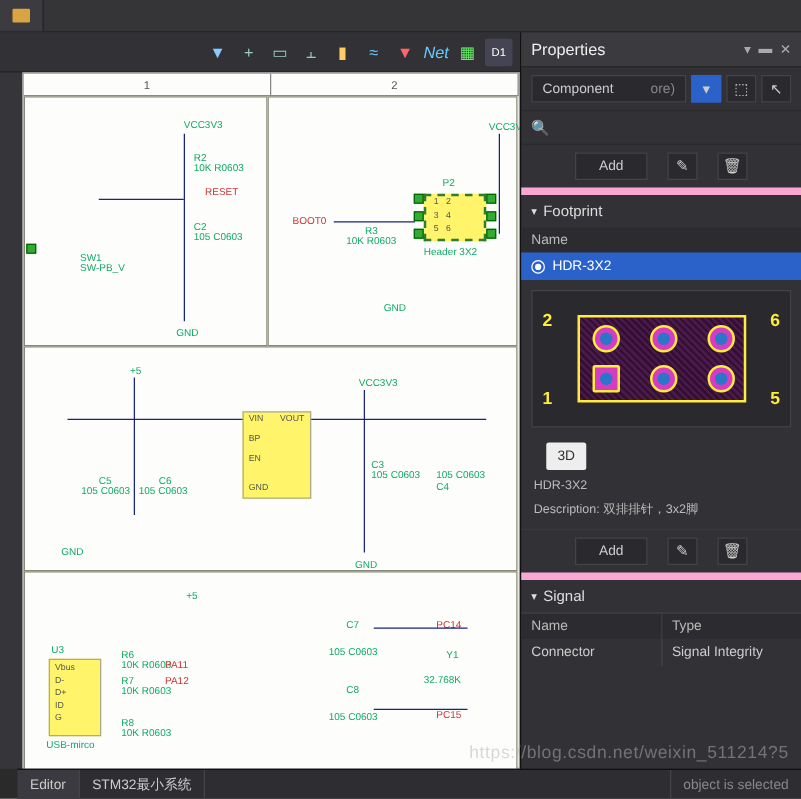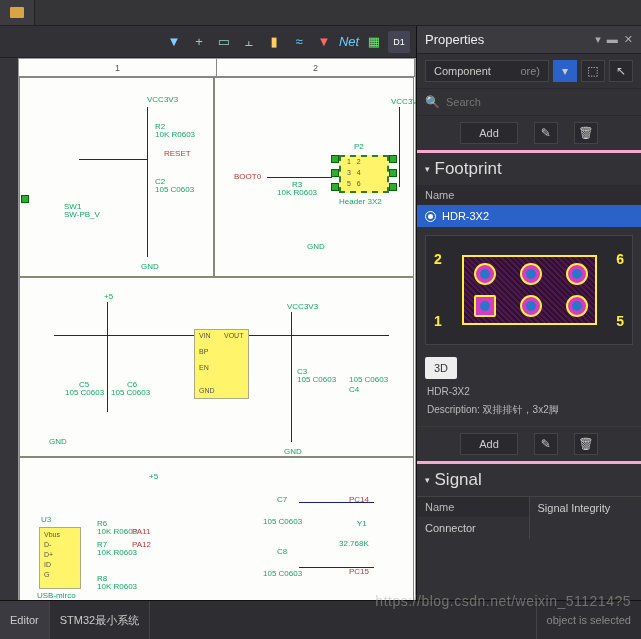--- a/index.html
+++ b/index.html
@@ -27,42 +27,42 @@
 .props-header{display:flex;align-items:center;height:28px;background:#3a3a3f;border-bottom:1px solid #222;padding:0 8px;color:#eee;font-size:13px}
 .props-header .icons{margin-left:auto;display:flex;gap:6px;font-size:11px;color:#aaa}
 .props-row{display:flex;align-items:center;gap:4px;padding:6px 8px;border-bottom:1px solid #2a2a2c}
 .dropdown{flex:1;height:22px;background:#2a2a2e;border:1px solid #444;display:flex;align-items:center;padding:0 8px;font-size:11px;color:#ccc;justify-content:space-between}
 .iconbtn{width:24px;height:22px;background:#2a2a2e;border:1px solid #444;display:flex;align-items:center;justify-content:center;color:#ccc;font-size:12px}
 .iconbtn.active{background:#2a62c9;border-color:#2a62c9}
 .search-row{display:flex;align-items:center;gap:6px;padding:6px 8px;border-bottom:1px solid #2a2a2c}
 .search-row input{flex:1;background:transparent;border:none;outline:none;color:#ccc;font-size:11px}
 .action-row{display:flex;gap:16px;justify-content:center;padding:6px 8px}
 .btn{height:22px;padding:0 18px;background:#2a2a2e;border:1px solid #444;color:#ccc;font-size:11px;display:flex;align-items:center}
-.section-hdr{display:flex;align-items:center;gap:5px;padding:6px 8px;font-size:17px;color:#ddd;border-top:3px solid #f9a8d4}
+.section-hdr{display:flex;align-items:center;gap:5px;padding:6px 8px;font-size:12px;color:#ddd;border-top:6px solid #f9a8d4}
 .section-hdr::before{content:"▸";font-size:9px}
 .section-hdr.open::before{content:"▾"}
 .tbl-hdr{padding:4px 8px;font-size:11px;color:#bbb;background:#2c2c30}
 .tbl-row{display:flex;align-items:center;padding:5px 8px;gap:6px;font-size:11px}
 .tbl-row.sel{background:#2a62c9;color:#fff}
 .radio{width:11px;height:11px;border:1px solid #fff;border-radius:50%;display:inline-flex;align-items:center;justify-content:center}
 .radio::after{content:"";width:5px;height:5px;background:#fff;border-radius:50%}
 .preview{margin:8px;height:110px;background:#2a2a2e;border:1px solid #444;position:relative;display:flex;align-items:center;justify-content:center}
 .fp-body{width:135px;height:70px;background:repeating-linear-gradient(45deg,#4a1a4a,#4a1a4a 2px,#331033 2px,#331033 4px);border:2px solid #ffec3d;position:relative}
 .pad{position:absolute;width:22px;height:22px;background:#d63cc1;border:2px solid #ffec3d;border-radius:50%;display:flex;align-items:center;justify-content:center}
 .pad.sq{border-radius:2px}
 .pad-hole{width:10px;height:10px;background:#2a76c9;border-radius:50%}
 .pinnum{position:absolute;color:#ffec3d;font-size:14px;font-weight:bold}
-.threed{margin:4px 8px;width:32px;height:22px;background:#eee;color:#333;font-size:11px;display:flex;align-items:center;justify-content:center;border-radius:2px}
+.threed{margin:4px 20px;width:32px;height:22px;background:#eee;color:#333;font-size:11px;display:flex;align-items:center;justify-content:center;border-radius:2px}
 .meta{padding:3px 10px;font-size:10px;color:#bbb}
 .models-tbl{display:flex;border-top:1px solid #444;font-size:11px}
 .models-tbl .col{flex:1;border-right:1px solid #444}
 .models-tbl .col:last-child{border-right:none}
 .models-tbl .hdr{padding:4px 8px;background:#2c2c30;color:#bbb}
 .models-tbl .val{padding:5px 8px;color:#ccc}
-.statusbar{position:absolute;bottom:0;left:0;right:0;height:39px;background:#2e2e32;border-top:1px solid #111;display:flex;align-items:center;font-size:11px;color:#ccc}
+.statusbar{position:absolute;bottom:0;left:14px;right:0;height:24px;background:#2e2e32;border-top:1px solid #111;display:flex;align-items:center;font-size:11px;color:#ccc}
 .statusbar .seg{padding:0 10px;border-right:1px solid #444;height:100%;display:flex;align-items:center}
 .watermark{position:absolute;bottom:30px;right:10px;font-size:14px;color:rgba(180,180,180,0.5);letter-spacing:0.5px}
 .header-comp{position:absolute;width:50px;height:38px;border:2px dashed #2e7d32;background:#fff46a}
 </style>
 </head>
 <body>
 
 <div class="topbar">
   <div class="tab">
     <span class="folder-icon"></span>
@@ -196,21 +196,20 @@
       <div class="dropdown">
         <span>Component</span>
           <span style="color:#888">ore)</span>
       </div>
       <div class="iconbtn active">▾</div>
       <div class="iconbtn">⬚</div>
       <div class="iconbtn">↖</div>
     </div>
     <div class="search-row">
       <span style="color:#888">🔍</span>
-      <input placeholder="Search" style="">
     </div>
     <div class="action-row">
       <div class="btn">Add</div>
       <div class="iconbtn">✎</div>
       <div class="iconbtn">🗑</div>
     </div>
 
     <div class="section-hdr open">Footprint</div>
     <div class="tbl-hdr">Name</div>
     <div class="tbl-row sel">
@@ -252,20 +251,21 @@
       <div class="iconbtn">🗑</div>
     </div>
 
     <div class="section-hdr open">Signal</div>
     <div class="models-tbl">
       <div class="col">
         <div class="hdr">Name</div>
         <div class="val">Connector</div>
       </div>
       <div class="col">
+        <div class="hdr">Type</div>
         <div class="val">Signal Integrity</div>
       </div>
     </div>
   </div>
 </div>
 
 <div class="statusbar">
   <div class="seg" style="background:#3a3a40">Editor</div>
   <div class="seg">STM32最小系统</div>
   <div class="seg" style="margin-left:auto;border-left:1px solid #444;border-right:none;color:#888">object is selected</div>

